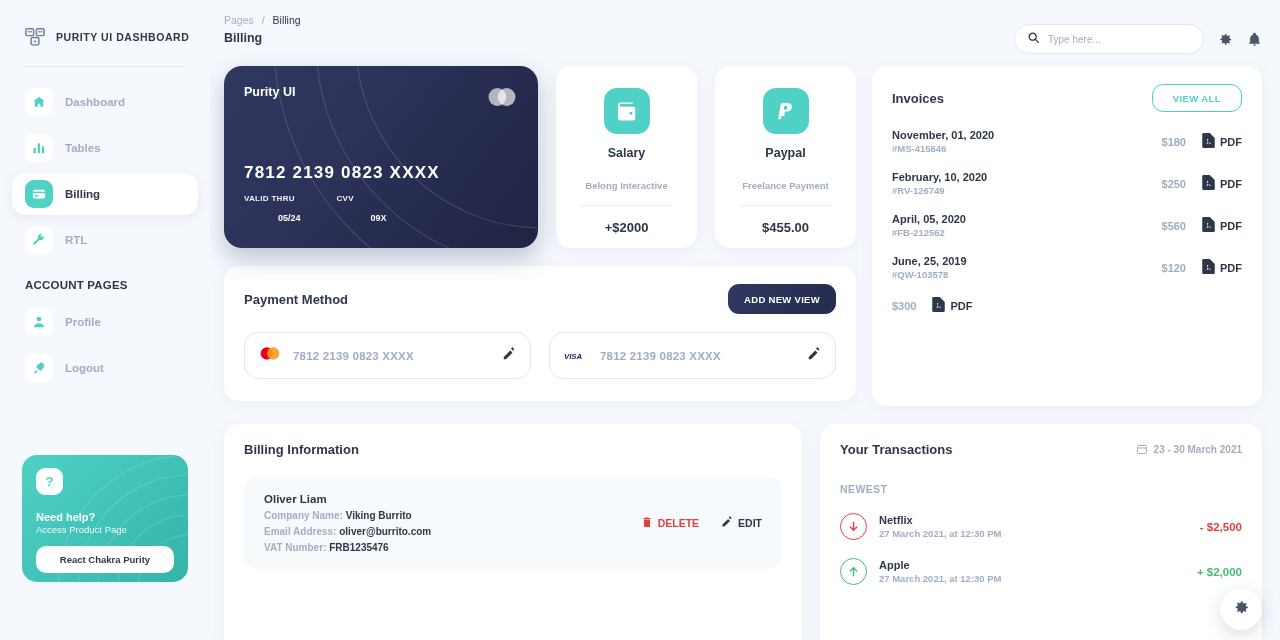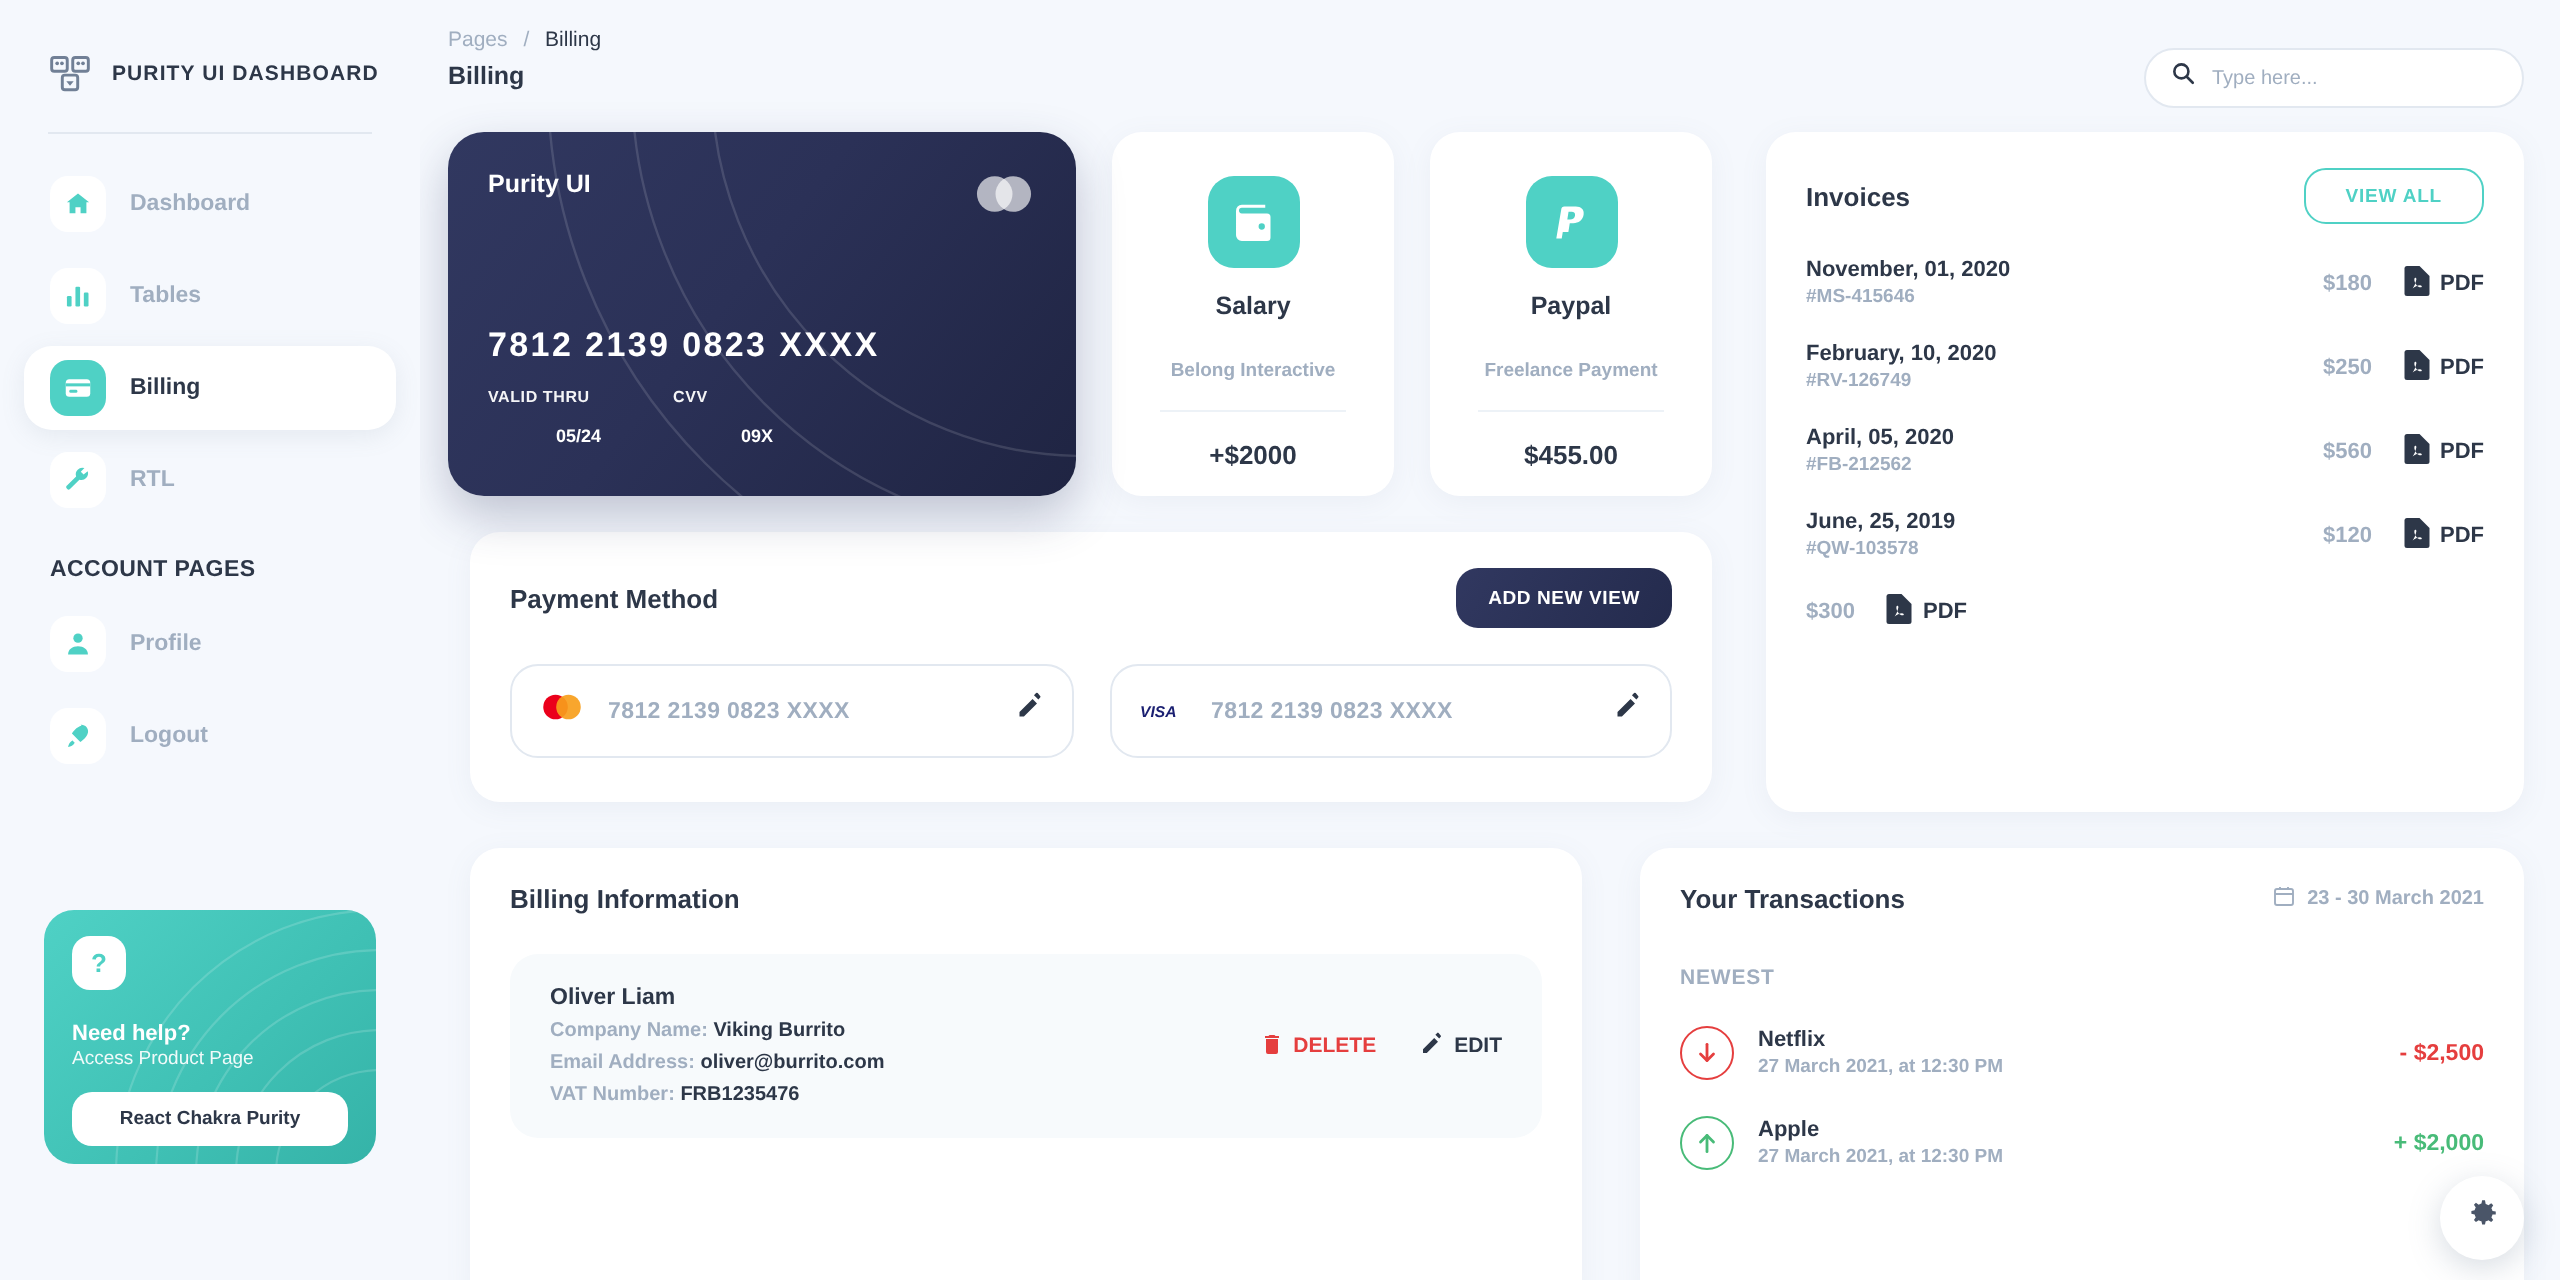--- a/index.html
+++ b/index.html
@@ -70,21 +70,21 @@
 
   
   .main { flex: 1; min-width: 0; padding: 14px 18px 0 14px; overflow: hidden; }
 
   .topbar { display: flex; align-items: flex-start; justify-content: space-between; height: 52px; }
   .crumbs { font-size: 10.5px; color: #a0aec0; }
   .crumbs .cur { color: #2d3748; }
   .crumbs .sl { margin: 0 5px; }
   .page-title { font-size: 12.5px; font-weight: 700; color: #2d3748; margin-top: 5px; }
 
-  .topright { display: flex; align-items: center; gap: 14px; padding-top: 10px; flex-direction: column; }
+  .topright { display: flex; align-items: center; gap: 14px; padding-top: 10px; }
   .searchbox {
     display: flex; align-items: center; gap: 8px;
     width: 190px; height: 30px; border-radius: 15px;
     background: #fff; border: 1px solid #e2e8f0; padding: 0 12px;
   }
   .searchbox input {
     border: none; outline: none; background: transparent; width: 100%;
     font-size: 10px; color: #2d3748; font-family: "Liberation Sans", sans-serif;
   }
   .searchbox input::placeholder { color: #a0aec0; }
@@ -124,21 +124,21 @@
   .mc-ico {
     width: 46px; height: 46px; border-radius: 13px; background: #4fd1c5;
     display: flex; align-items: center; justify-content: center;
   }
   .mc-title { margin-top: 12px; font-size: 12.5px; font-weight: 700; color: #2d3748; }
   .mc-sub { margin-top: 20px; font-size: 9.5px; font-weight: 700; color: #a0aec0; }
   .mc-div { width: 82%; height: 1px; background: #edf2f7; margin: 14px 0 0 0; }
   .mc-amt { margin-top: 14px; font-size: 13px; font-weight: 700; color: #2d3748; }
 
   
-  .panel { background: #fff; border-radius: 15px; box-shadow: 0 3px 14px rgba(113,128,150,.08); margin-left: 11px; }
+  .panel { background: #fff; border-radius: 15px; box-shadow: 0 3px 14px rgba(113,128,150,.08); }
   .pm { margin-top: 18px; padding: 18px 20px 22px 20px; }
   .pm-head { display: flex; align-items: center; justify-content: space-between; }
   .pm-title { font-size: 13px; font-weight: 700; color: #2d3748; }
   .btn-dark {
     background: linear-gradient(120deg,#313860,#242b4d); color: #fff; border: none;
     border-radius: 11px; height: 30px; padding: 0 16px; cursor: pointer;
     font-size: 9.5px; font-weight: 700; letter-spacing: .3px;
     font-family: "Liberation Sans", sans-serif;
   }
   .pm-cards { display: flex; gap: 18px; margin-top: 18px; }

